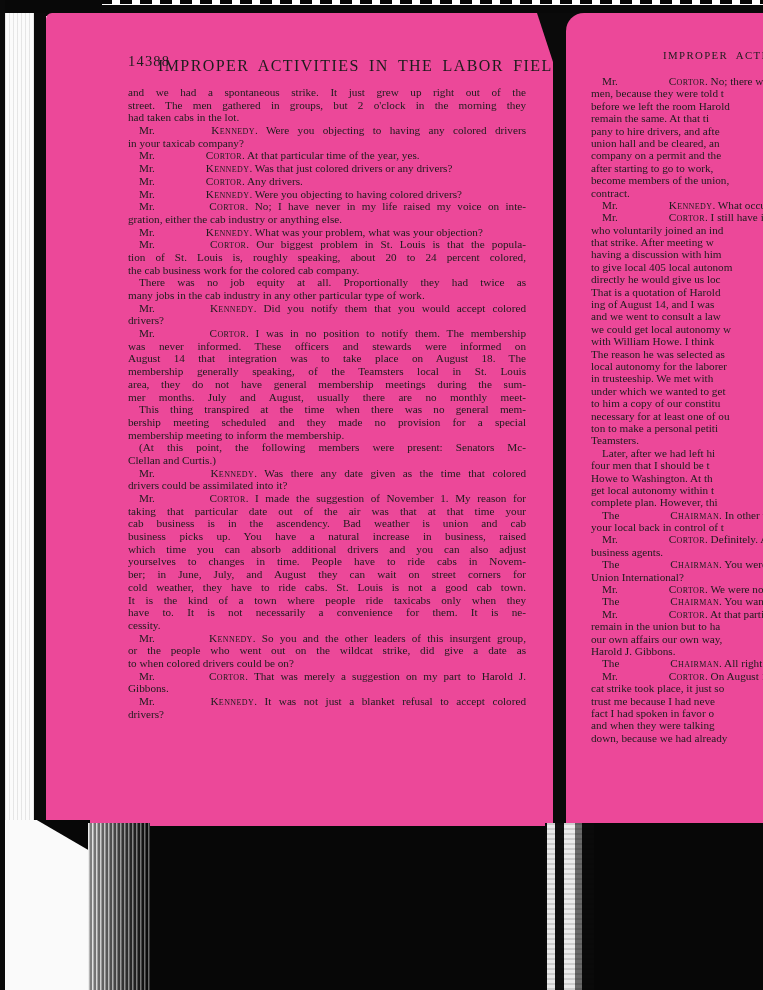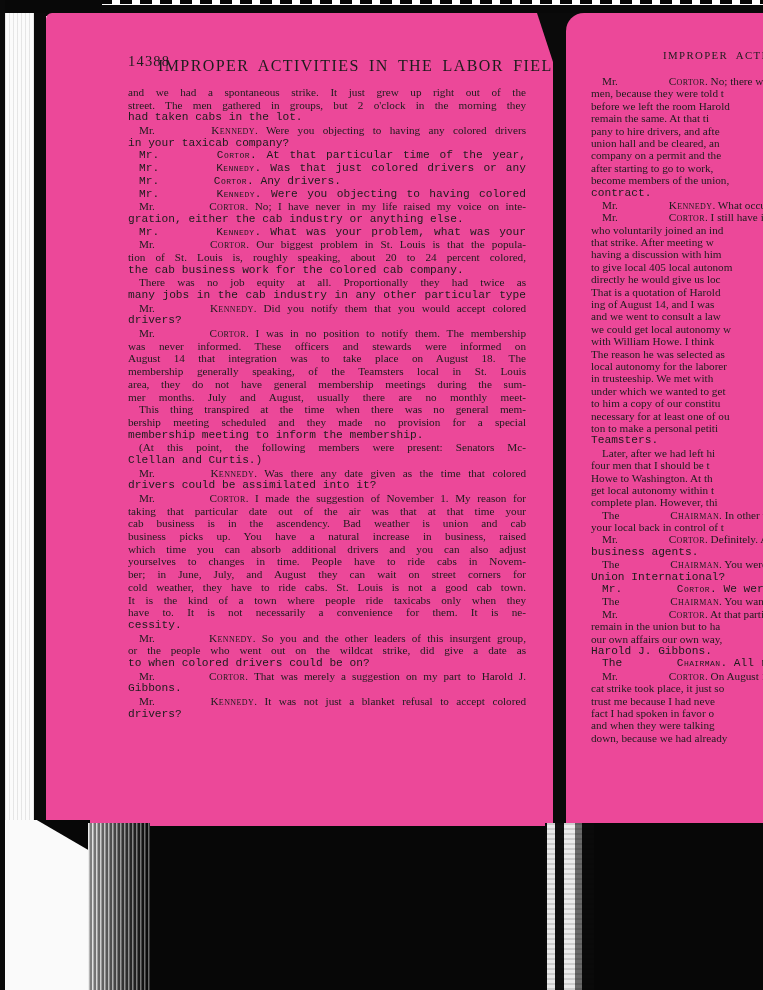--- a/index.html
+++ b/index.html
@@ -42,21 +42,21 @@
   .pg-head { position:absolute; left:82px; top:44px; width:398px; text-align:center; text-indent:30px;
     font-size:16px; letter-spacing:1.4px; word-spacing:4px; color:#1c1c1c; white-space:nowrap; }
   .pg-head-r { position:absolute; left:97px; top:36px; font-size:10.8px; letter-spacing:1.4px;
     word-spacing:4px; color:#1c1c1c; white-space:nowrap; }
 
   .col { position:absolute; left:82px; top:73px; width:398px; }
   .rcol { position:absolute; left:25px; top:62px; width:420px; }
 
   .ln { font-size:11.2px; line-height:12.7px; height:12.7px; overflow:hidden;
     color:#1c1c1c; text-align:justify; text-align-last:justify; }
-  .ln.flush { text-align-last:left;font-family:Liberation Mono, monospace; }
+  .ln.flush { text-align-last:left; }
   .ln.indent { text-indent:11px; }
   .rcol .ln { text-align:left; text-align-last:left; white-space:nowrap; line-height:12.4px; height:12.4px; }
   .sc { font-variant:small-caps; letter-spacing:0.4px;margin-left:48px; }
 </style>
 </head>
 <body>
 
 <div>
   <div class="abs top-dashes"></div>
   <div class="abs top-bar"></div>

